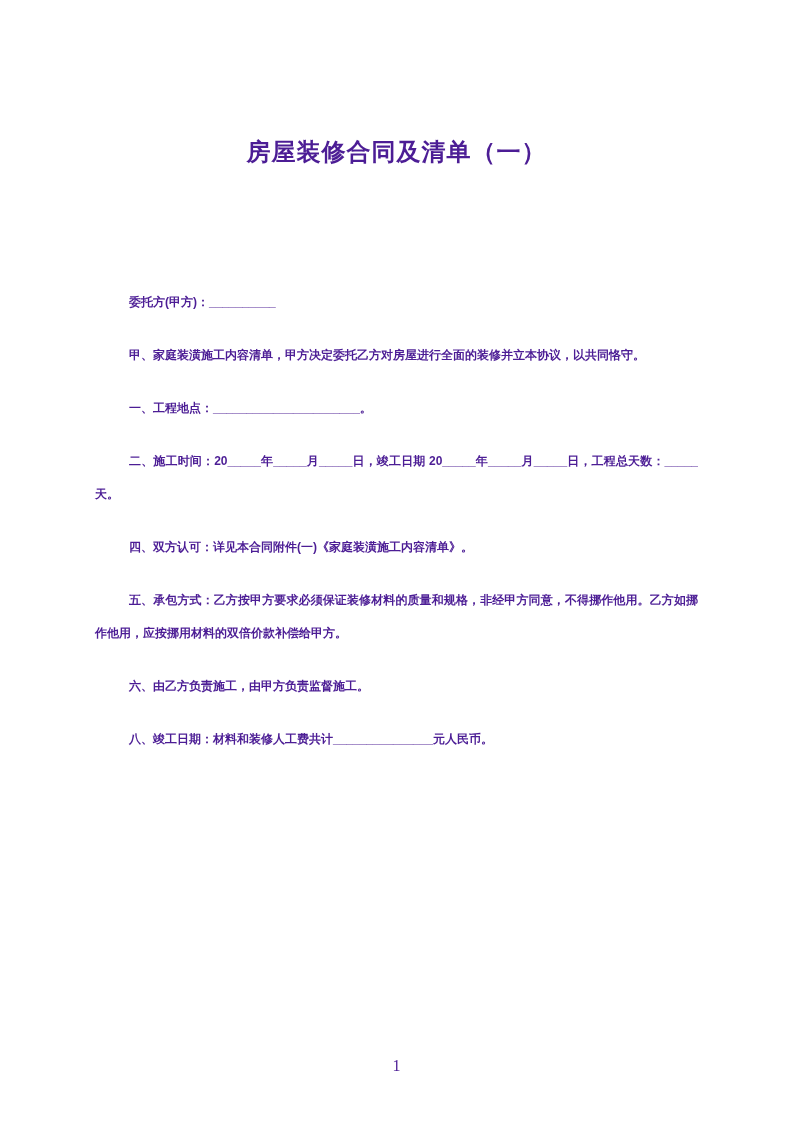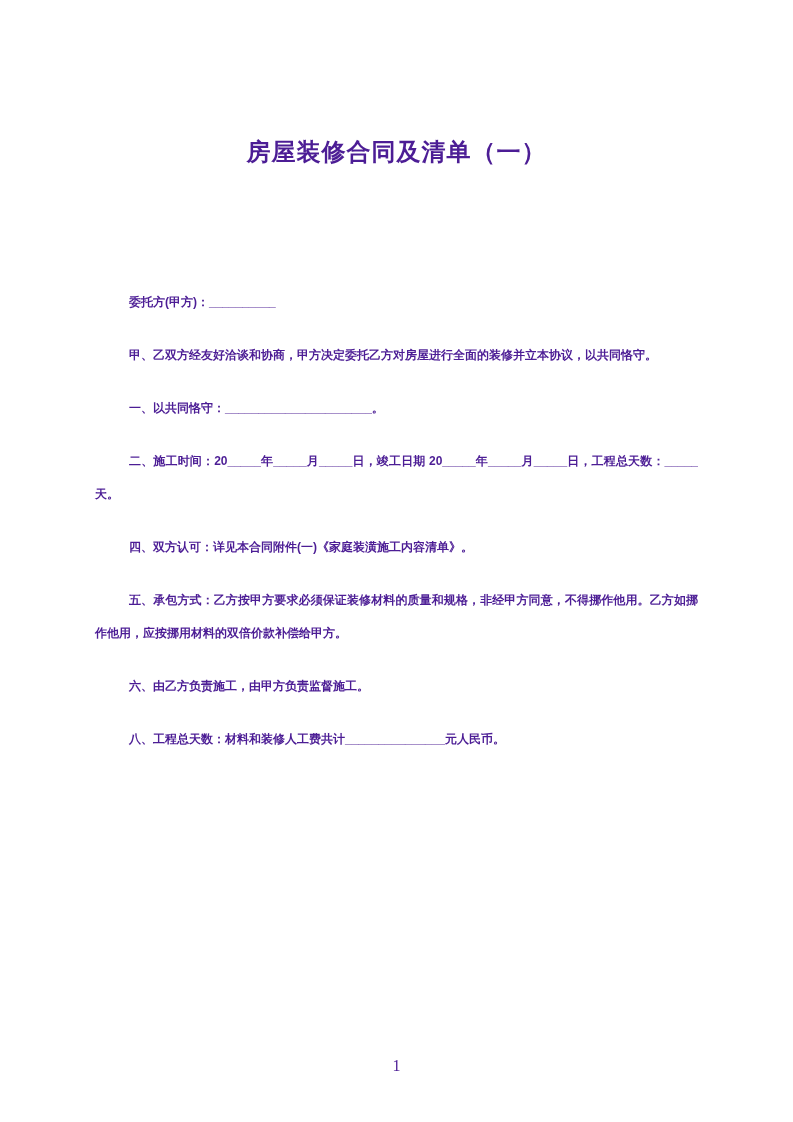--- a/index.html
+++ b/index.html
@@ -55,31 +55,31 @@
 </head>
 <body>
 
 <div class="page">
 
   <h1 class="doc-title">房屋装修合同及清单（一）</h1>
 
   <p class="para first-para">委托方(甲方)：__________</p>
 
 
-  <p class="para">甲、乙双方经友好洽谈和协商，甲方决定委托乙方对房屋进行全面的装修并立本协议，以共同恪守。</p>
+  <p class="para">甲、家庭装潢施工内容清单，甲方决定委托乙方对房屋进行全面的装修并立本协议，以共同恪守。</p>
 
-  <p class="para">一、以共同恪守：______________________。</p>
+  <p class="para">一、工程地点：______________________。</p>
 
   <p class="para">二、施工时间：20_____年_____月_____日，竣工日期 20_____年_____月_____日，工程总天数：_____天。</p>
 
 
   <p class="para">四、双方认可：详见本合同附件(一)《家庭装潢施工内容清单》。</p>
 
   <p class="para">五、承包方式：乙方按甲方要求必须保证装修材料的质量和规格，非经甲方同意，不得挪作他用。乙方如挪作他用，应按挪用材料的双倍价款补偿给甲方。</p>
 
   <p class="para">六、由乙方负责施工，由甲方负责监督施工。</p>
 
 
-  <p class="para">八、工程总天数：材料和装修人工费共计_______________元人民币。</p>
+  <p class="para">八、竣工日期：材料和装修人工费共计_______________元人民币。</p>
 
   <div class="page-footer">1</div>
 
 </div>
 
 </body></html>

